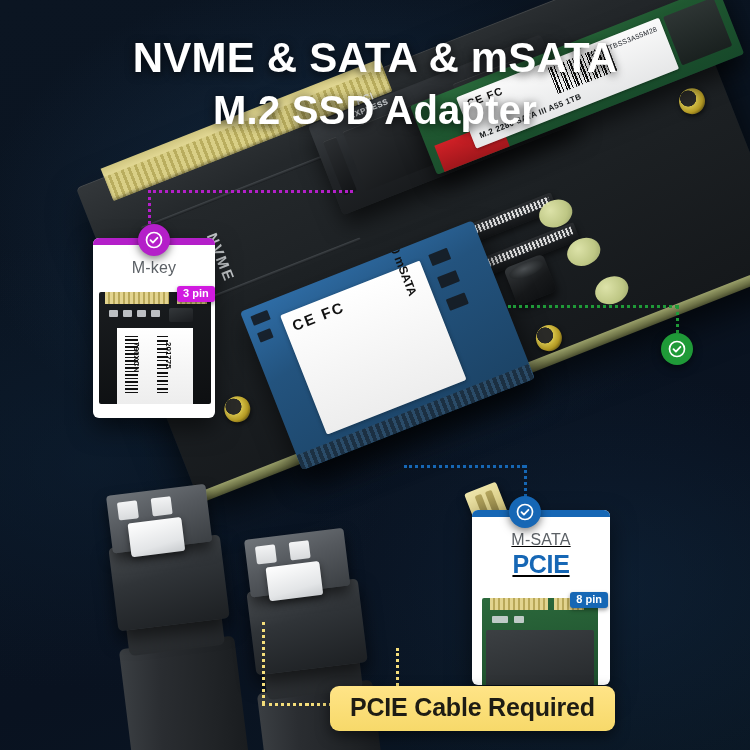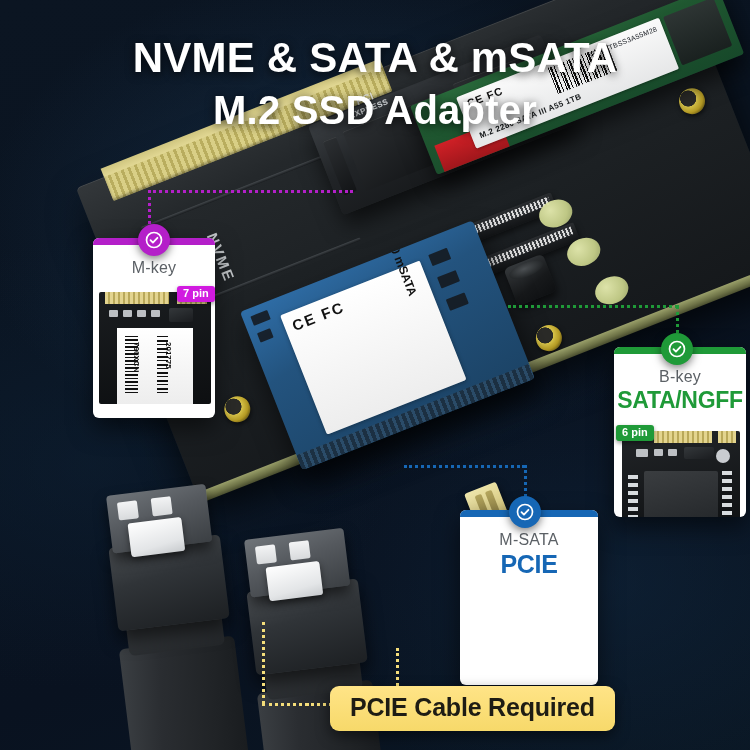--- a/index.html
+++ b/index.html
@@ -434,58 +434,48 @@
         <div class="mini-smd" style="left:38px;top:18px;width:9px;height:7px;"></div>
         <div class="mini-smd" style="left:52px;top:18px;width:9px;height:7px;"></div>
         <div class="mini-chip" style="left:70px;top:16px;width:24px;height:14px;"></div>
         <div class="mini-label" style="left:18px;top:36px;width:76px;height:76px;">
           <div class="mini-bar" style="left:8px;top:8px;width:13px;height:58px;background:repeating-linear-gradient(180deg,#111 0 1px,transparent 1px 3px,#111 3px 5px,transparent 5px 7px);"></div>
           <div class="mini-bar" style="left:40px;top:8px;width:11px;height:58px;background:repeating-linear-gradient(180deg,#111 0 1px,transparent 1px 4px,#111 4px 6px,transparent 6px 8px);"></div>
           <div class="mini-txt" style="left:24px;top:14px;transform:rotate(90deg);transform-origin:left top;">760XCN</div>
           <div class="mini-txt" style="left:56px;top:14px;transform:rotate(90deg);transform-origin:left top;">201775</div>
         </div>
       </div>
-      <div class="pintag" style="left:84px;top:2px;background:#d11ae0;">7 pin</div>
+      <div class="pintag" style="left:84px;top:2px;background:#d11ae0;">3 pin</div>
     </div>
   </div>
 
   <div class="badge" style="left:661px;top:333px;background:#1f9a38;">
     <svg viewBox="0 0 24 24">
       <circle cx="12" cy="12" r="9" fill="none" stroke="#fff" stroke-width="2"></circle>
       <path d="M7.8 12.2l2.9 2.9 5.4-5.7" fill="none" stroke="#fff" stroke-width="2.2" stroke-linecap="round" stroke-linejoin="round"></path>
     </svg>
   </div>
-  <div class="callout" style="left:614px;top:347px;width:132px;height:170px;">
-    <div class="topbar" style="background:#1f9a38;"></div>
-    <div class="sub" style="font-size:16px;">B-key</div>
-    <div class="main" style="color:#1f9a38;font-size:23px;">SATA/NGFF</div>
-    <div class="photo" style="height:105px;">
-      <div class="mini-pcb" style="left:8px;top:10px;width:118px;height:100px;background:linear-gradient(170deg,#222528,#0e1012);">
-        <div class="mini-fingers" style="left:32px;top:0;width:58px;"></div>
-        <div class="mini-fingers" style="left:96px;top:0;width:18px;"></div>
-        <div class="mini-smd" style="left:14px;top:18px;width:12px;height:8px;"></div>
-        <div class="mini-smd" style="left:32px;top:18px;width:9px;height:7px;"></div>
-        <div class="mini-smd" style="left:46px;top:18px;width:9px;height:7px;"></div>
-        <div class="mini-chip" style="left:62px;top:16px;width:30px;height:12px;"></div>
-        <div style="position:absolute;right:10px;top:18px;width:14px;height:14px;border-radius:50%;background:#c9ccd0;"></div>
-        <div style="position:absolute;left:22px;top:40px;width:74px;height:56px;background:linear-gradient(165deg,#3a3d40,#232629);border-radius:2px;"></div>
-        <div style="position:absolute;right:8px;top:40px;width:10px;height:52px;background:repeating-linear-gradient(180deg,#d8dcdf 0 4px,transparent 4px 8px);"></div>
-        <div style="position:absolute;left:6px;top:44px;width:10px;height:48px;background:repeating-linear-gradient(180deg,#d8dcdf 0 4px,transparent 4px 8px);"></div>
-      </div>
-      <div class="pintag" style="left:2px;top:4px;background:#1f9a38;">6 pin</div>
-    </div>
-  </div>
 
   <div class="badge" style="left:509px;top:496px;background:#1667b5;">
     <svg viewBox="0 0 24 24">
       <circle cx="12" cy="12" r="9" fill="none" stroke="#fff" stroke-width="2"></circle>
       <path d="M7.8 12.2l2.9 2.9 5.4-5.7" fill="none" stroke="#fff" stroke-width="2.2" stroke-linecap="round" stroke-linejoin="round"></path>
     </svg>
   </div>
-  <div class="callout" style="left:460px;top:510px;width:138px;height:175px;">
+  <div class="callout" style="left:472px;top:510px;width:138px;height:175px;text-decoration:underline;">
     <div class="topbar" style="background:#1667b5;"></div>
     <div class="sub" style="font-size:16px;">M-SATA</div>
     <div class="main" style="color:#1667b5;font-size:25px;">PCIE</div>
+    <div class="photo" style="height:108px;">
+      <div class="mini-pcb" style="left:10px;top:12px;width:116px;height:96px;background:linear-gradient(170deg,#2c6a3c,#1b4a2a);">
+        <div class="mini-fingers" style="left:8px;top:0;width:58px;"></div>
+        <div class="mini-fingers" style="left:72px;top:0;width:30px;"></div>
+        <div class="mini-smd" style="left:10px;top:18px;width:16px;height:7px;"></div>
+        <div class="mini-smd" style="left:32px;top:18px;width:10px;height:7px;"></div>
+        <div style="position:absolute;left:4px;top:32px;width:108px;height:64px;background:linear-gradient(165deg,#3c4043,#24272a);border-radius:2px;"></div>
+      </div>
+      <div class="pintag" style="right:2px;top:6px;background:#1667b5;">8 pin</div>
+    </div>
   </div>
 
   <div id="banner" class="nosel">PCIE Cable Required</div>
 
 </div>
 
 </body></html>

